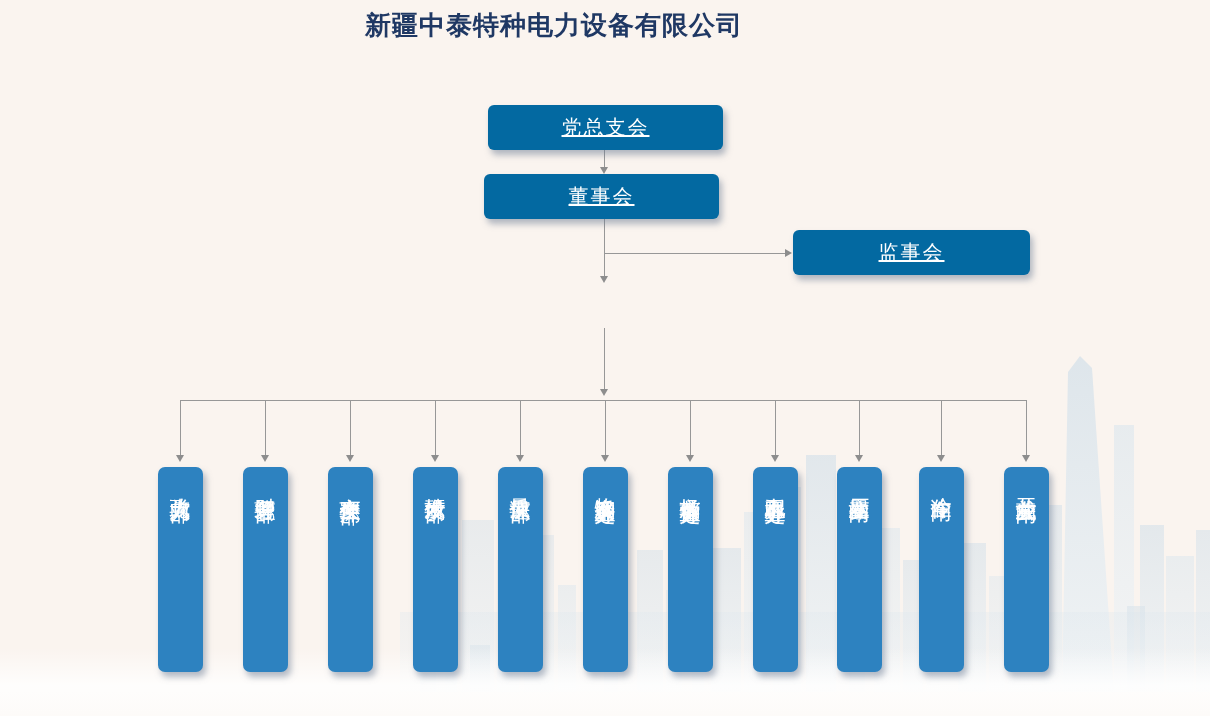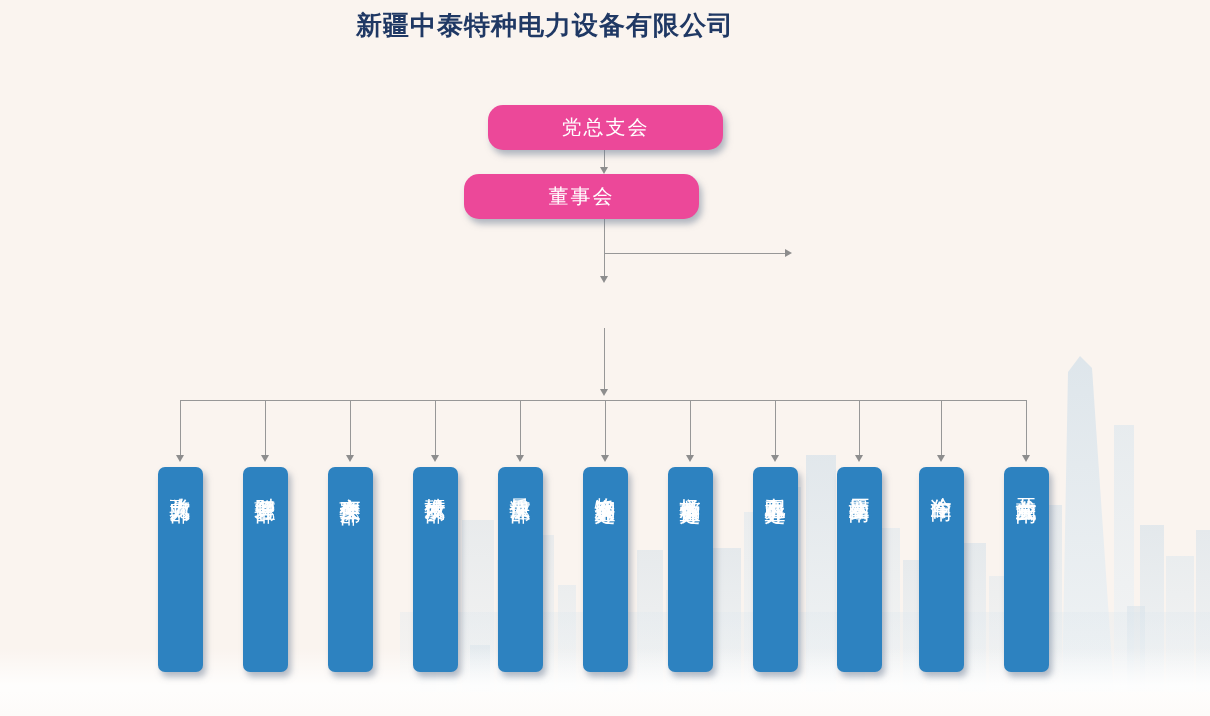--- a/index.html
+++ b/index.html
@@ -1,21 +1,21 @@
 <!DOCTYPE html>
 <html><head>
 <meta charset="utf-8">
 <style>
   html,body{margin:0;padding:0;}
   body{
     width:1210px;height:716px;overflow:hidden;position:relative;
     background:#faf4ef;
     font-family:"Liberation Sans","DejaVu Sans",sans-serif;
   }
-  #stage{position:absolute;inset:0;width:1090px;height:716px;}
+  #stage{position:absolute;inset:0;width:1090px;height:716px;padding-left:18px;}
 
   
   #skyline{position:absolute;left:0;top:0;z-index:0;}
 
   
   .chart-title{
     position:absolute;top:8px;left:0;width:100%;
     text-align:center;font-size:26px;line-height:34px;font-weight:bold;
     color:#1f3864;letter-spacing:1px;z-index:3;
   }
@@ -26,24 +26,25 @@
   .arr-d{position:absolute;width:0;height:0;z-index:1;
     border-left:4px solid transparent;border-right:4px solid transparent;
     border-top:7px solid #8d8d8d;}
   .arr-r{position:absolute;width:0;height:0;z-index:1;
     border-top:4px solid transparent;border-bottom:4px solid transparent;
     border-left:7px solid #8d8d8d;}
 
   
   .hnode{
     position:absolute;width:235px;height:45px;z-index:2;
-    background:#ec4899;border-radius:15px;color:#fff;
+    background:#0369a1;border-radius:6px;color:#fff;
     display:flex;align-items:center;justify-content:center;
     font-size:20px;letter-spacing:2px;
     box-shadow:3px 5px 6px rgba(106,122,146,.5);
+    text-decoration:underline;
   }
   .dept{
     position:absolute;top:467px;width:45px;height:205px;z-index:2;
     background:#2d82c0;border-radius:7px;color:#fff;
     display:flex;justify-content:center;align-items:flex-start;
     box-shadow:3px 5px 6px rgba(106,122,146,.5);
   }
   .dept span{
     writing-mode:vertical-rl;text-orientation:upright;
     font-size:21px;line-height:1;letter-spacing:1px;
@@ -146,22 +147,25 @@
   <div class="vline" style="left:859px;top:400px;height:55px;"></div>
   <div class="arr-d" style="left:855px;top:455px;"></div>
   <div class="vline" style="left:941px;top:400px;height:55px;"></div>
   <div class="arr-d" style="left:937px;top:455px;"></div>
   <div class="vline" style="left:1026px;top:400px;height:55px;"></div>
   <div class="arr-d" style="left:1022px;top:455px;"></div>
 
   <div class="hnode" style="left:488px;top:105px;">
     <span>党总支会</span>
   </div>
-  <div class="hnode" style="left:464px;top:174px;">
+  <div class="hnode" style="left:484px;top:174px;">
     <span>董事会</span>
+  </div>
+  <div class="hnode" style="left:793px;top:230px;width:237px;">
+    <span>监事会</span>
   </div>
 
   <div class="dept" style="left:158px;">
     <span>党政人力部</span>
   </div>
   <div class="dept" style="left:243px;">
     <span>财务管理部</span>
   </div>
   <div class="dept" style="left:328px;">
     <span>安全生产环保部</span>

